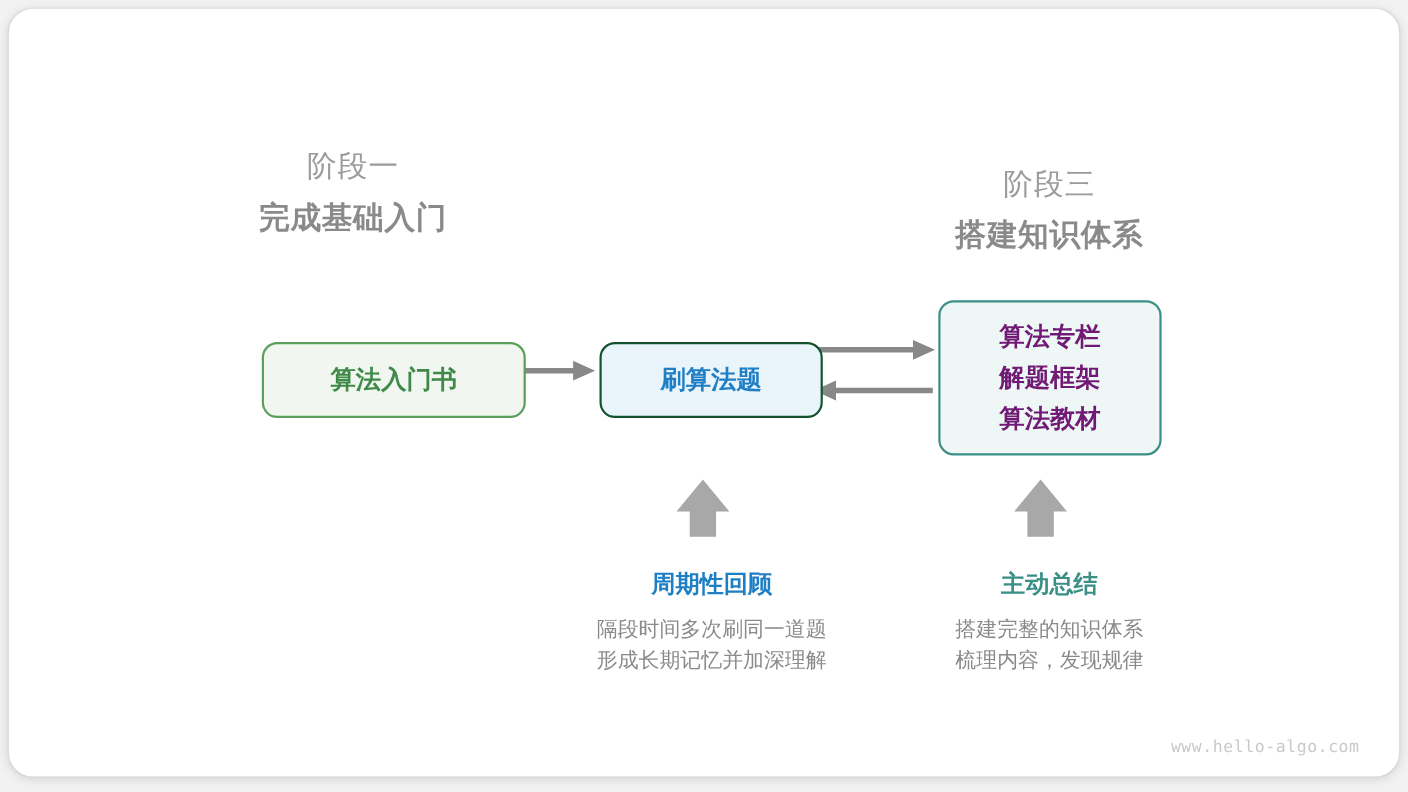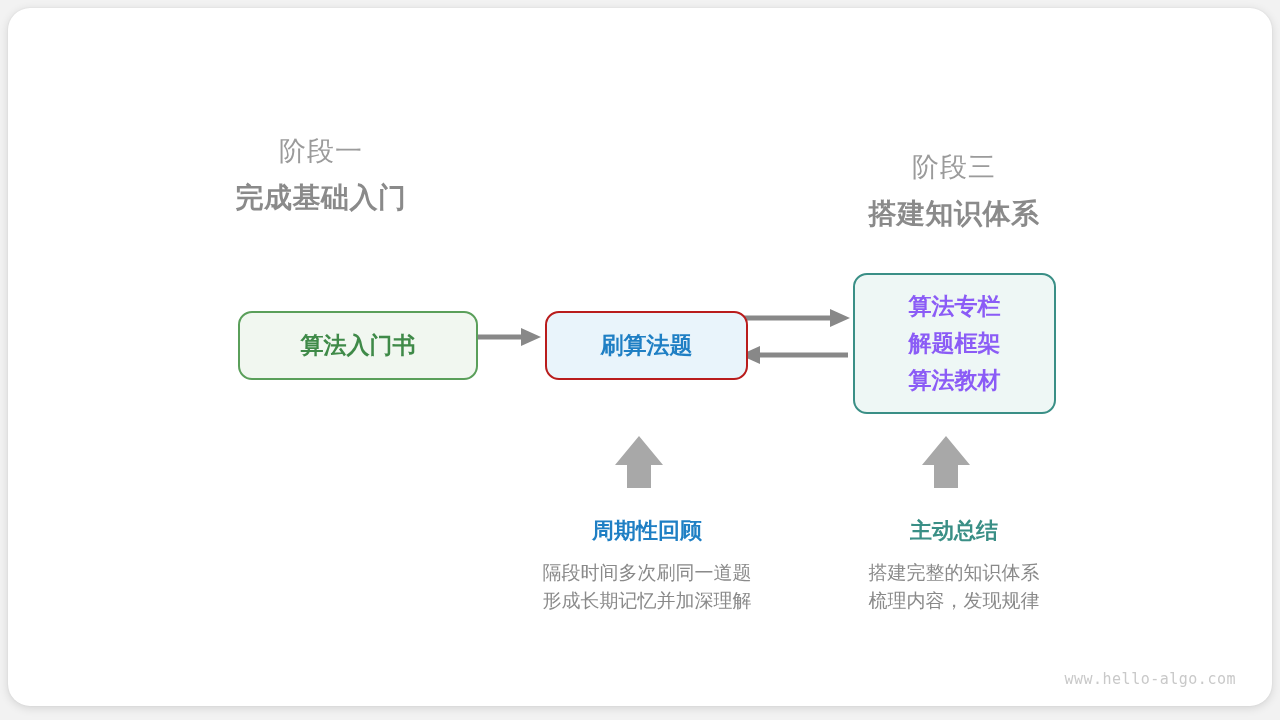--- a/index.html
+++ b/index.html
@@ -73,30 +73,30 @@
     width: 240px; height: 69px;
     background: #f1f7f0;
     border: 2px solid #5a9f5a;
     color: #3f8a48;
     font-size: 23px;
   }
   #node-practice {
     left: 537px;  top: 303px;
     width: 203px; height: 69px;
     background: #e9f4fb;
-    border: 2px solid #b91c1c;
+    border: 2px solid #14532d;
     color: #1f7fc4;
     font-size: 23px;
   }
   #node-resources {
     left: 845px;  top: 265px;
     width: 203px; height: 141px;
     background: #eef7f5;
     border: 2px solid #3a8f86;
-    color: #8b5cf6;
+    color: #701a75;
     font-size: 23px;
   }
   #node-resources .rline { line-height: 37px; white-space: nowrap; }
 
   
   #arrows {
     position: absolute;
     left: 0; top: 0;
     width: 1264px; height: 698px;
     pointer-events: none;

